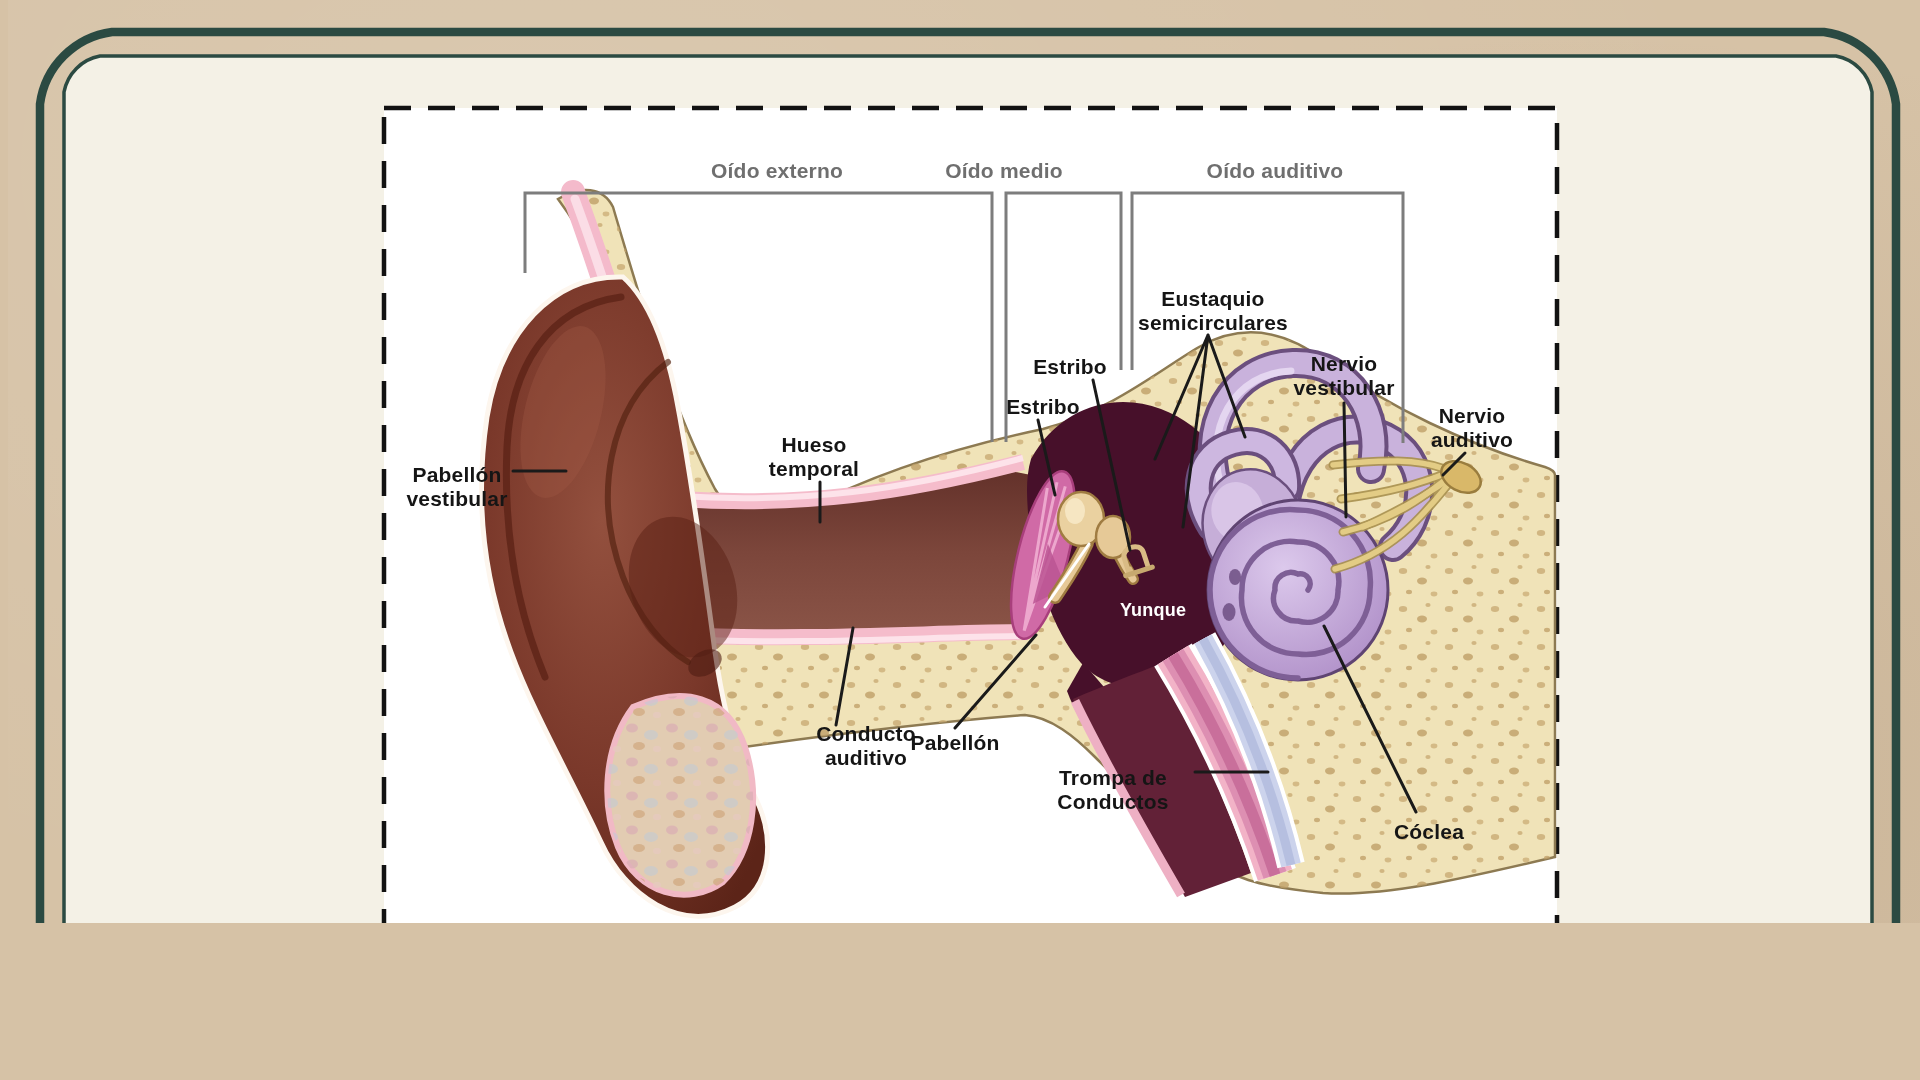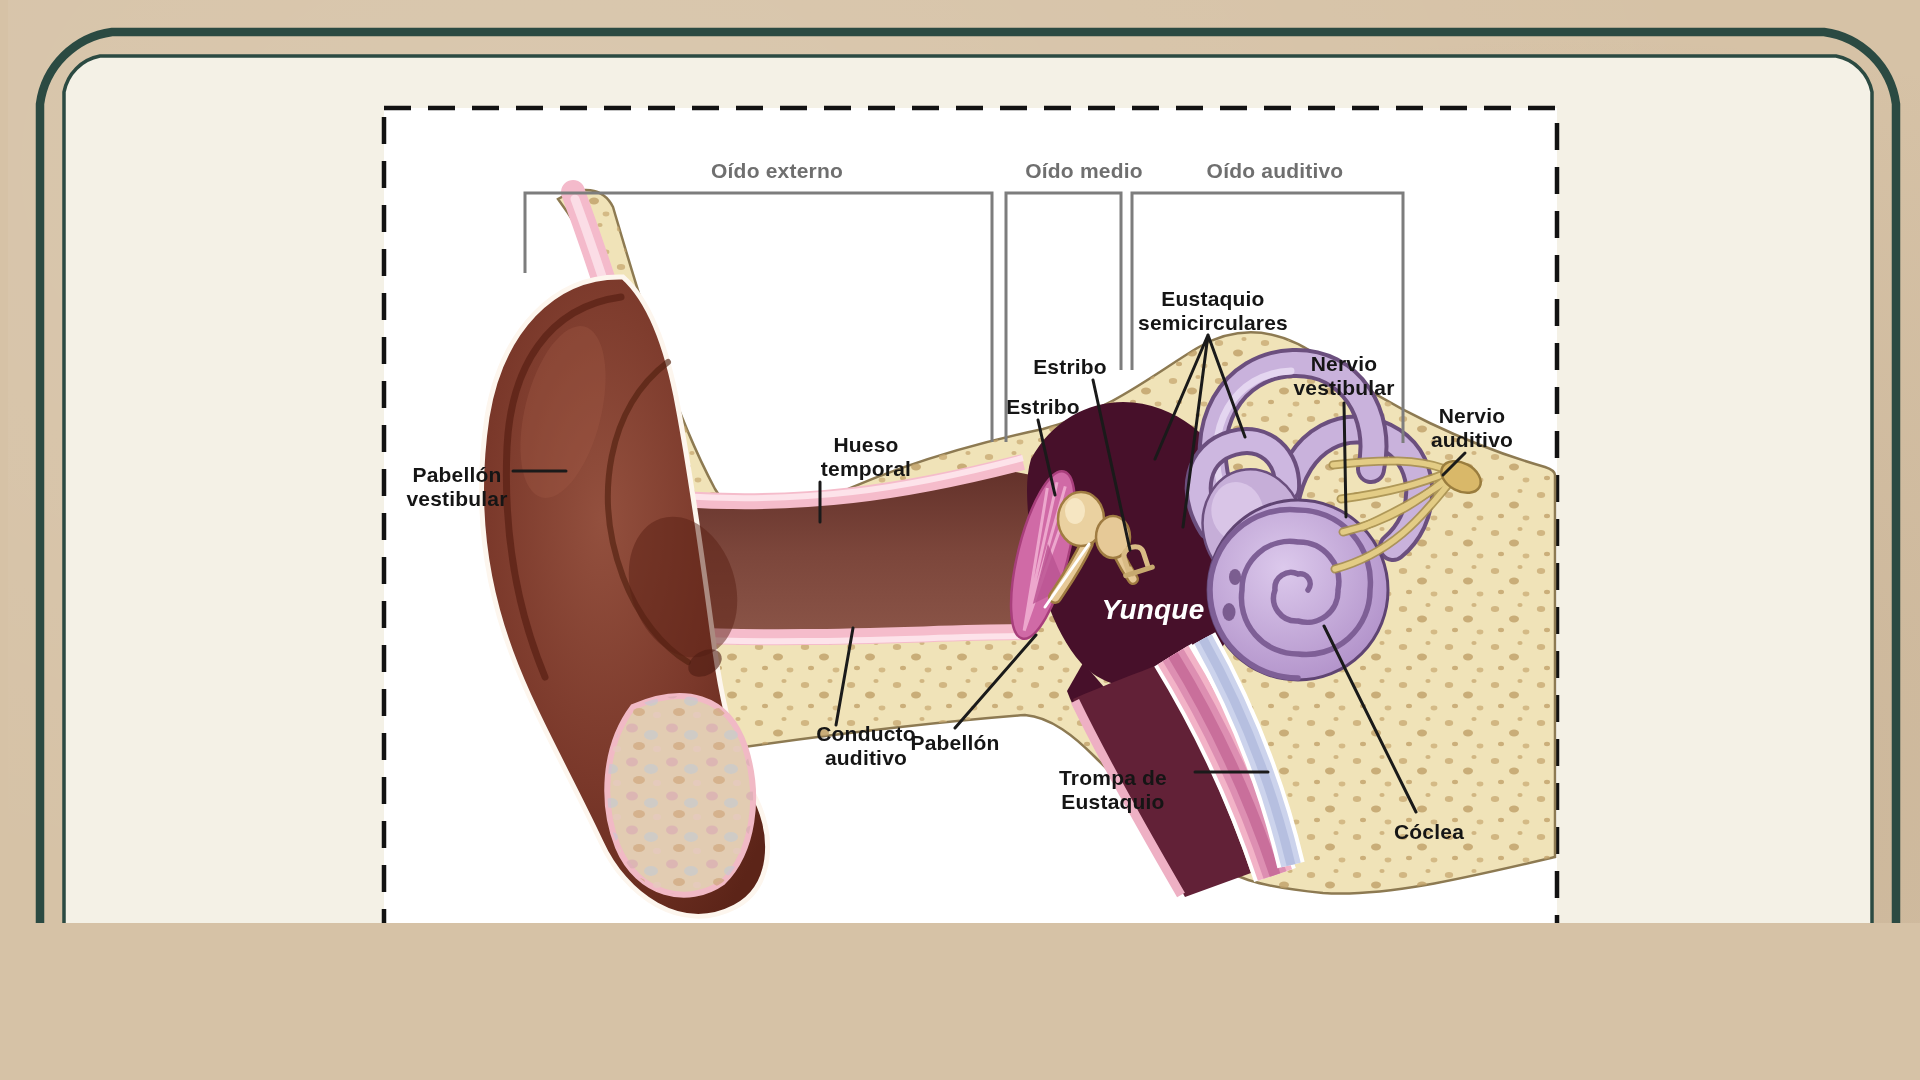--- a/index.html
+++ b/index.html
@@ -16,21 +16,21 @@
   .lbl{
     position:absolute;
     transform:translate(-50%,-50%);
     font:700 21px/1.14 "Liberation Sans", sans-serif;
     color:#151515;
     text-align:center;
     white-space:pre-line;
     letter-spacing:.2px;
   }
   .lbl.region{font-weight:600;color:#6f6f6f;}
-  .lbl.onDark{color:#ffffff;font-size:28px;font-style:italic;}
+  .lbl.onDark{color:#ffffff;font-size:18px;}
 </style>
 </head>
 <body>
 
 <div class="stage">
 
 <svg width="1920" height="1080" viewBox="0 0 1920 1080">
   <defs>
     <pattern id="speck" width="46" height="38" patternUnits="userSpaceOnUse">
       <ellipse cx="8" cy="8" rx="4.2" ry="3" fill="#c9ab74"></ellipse>
@@ -264,32 +264,32 @@
       <path d="M 710,273 L 747,443"></path>
       <path d="M 825,228 L 772,352 M 825,228 L 800,420 M 825,228 L 862,330"></path>
       <path d="M 961,296 L 963,410"></path>
       <path d="M 1082,346 L 1060,368"></path>
     </g>
     <path d="M 662,500 L 706,437" stroke="#ffffff" stroke-width="3" stroke-linecap="round" fill="none"></path>
   </g>
 </svg>
 
 <div class="lbl region" style="left:769px;top:171px">Oído externo</div>
-<div class="lbl region" style="left:1076px;top:171px">Oído medio</div>
+<div class="lbl region" style="left:996px;top:171px">Oído medio</div>
 <div class="lbl region" style="left:1267px;top:171px">Oído auditivo</div>
 
 <div class="lbl" style="left:449px;top:487px">Pabellón
 vestibular</div>
-<div class="lbl" style="left:858px;top:457px">Hueso
+<div class="lbl" style="left:806px;top:457px">Hueso
 temporal</div>
 <div class="lbl" style="left:858px;top:746px">Conducto
 auditivo</div>
 <div class="lbl" style="left:947px;top:743px">Pabellón</div>
 <div class="lbl" style="left:1105px;top:790px">Trompa de
-Eustaquio</div>
+Conductos</div>
 <div class="lbl" style="left:1421px;top:832px">Cóclea</div>
 <div class="lbl onDark" style="left:1145px;top:610px">Yunque</div>
 <div class="lbl" style="left:1035px;top:407px">Estribo</div>
 <div class="lbl" style="left:1062px;top:367px">Estribo</div>
 <div class="lbl" style="left:1205px;top:311px">Eustaquio
 semicirculares</div>
 <div class="lbl" style="left:1336px;top:376px">Nervio
 vestibular</div>
 <div class="lbl" style="left:1464px;top:428px">Nervio
 auditivo</div>

